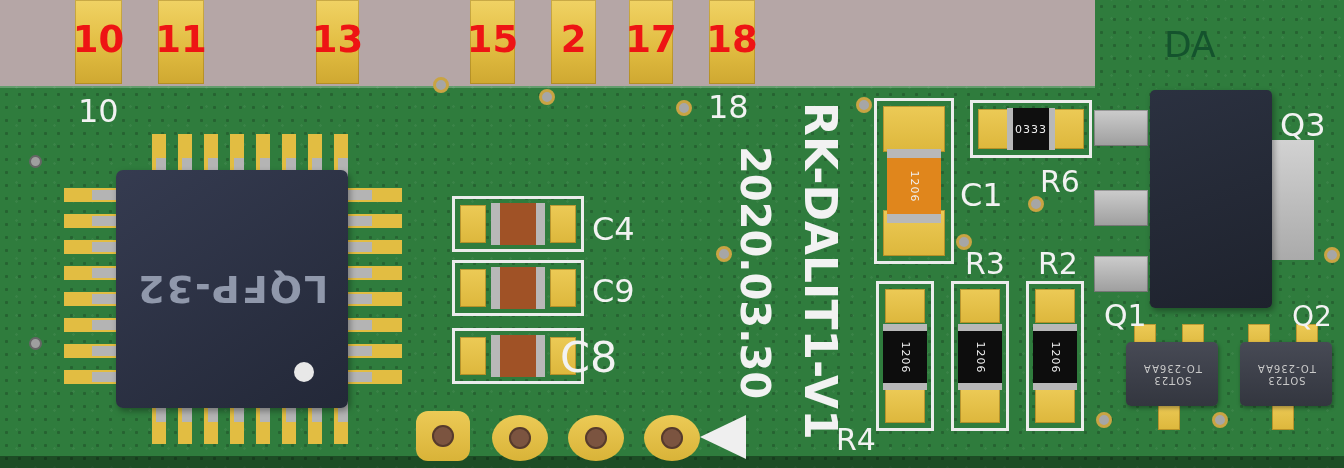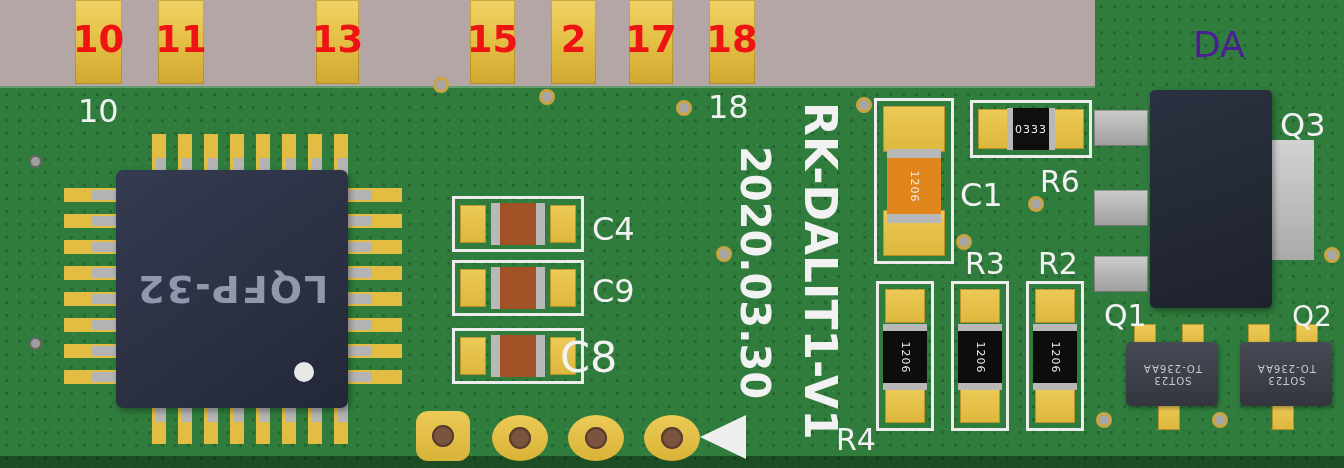--- a/index.html
+++ b/index.html
@@ -80,21 +80,21 @@
   <div class="pad-top" style="left:551px;width:45px">
       <span class="pin-num">2</span>
     </div>
   <div class="pad-top" style="left:629px;width:44px">
       <span class="pin-num">17</span>
     </div>
   <div class="pad-top" style="left:709px;width:46px">
       <span class="pin-num">18</span>
     </div>
 
-  <div class="silk" style="left:1193px;top:24px;font-size:36px;color:#4c1d95">DA</div>
+  <div class="silk" style="left:1164px;top:24px;font-size:36px;color:#14532d">DA</div>
 
   <div class="silk" style="left:78px;top:92px;font-size:32px">10</div>
   <div class="silk" style="left:708px;top:88px;font-size:32px">18</div>
 
   <div class="vtext" style="left:778px;top:146px;font-size:40px">2020.03.30</div>
   <div class="vtext" style="left:846px;top:102px;font-size:44px">RK-DALIT1-V1</div>
 
   <div class="strip" style="left:64px;top:188px;width:54px;height:206px;background:repeating-linear-gradient(to bottom,#e2bd42 0 14px,rgba(0,0,0,0) 14px 26px)"></div>
   <div class="strip" style="left:348px;top:188px;width:54px;height:206px;background:repeating-linear-gradient(to bottom,#e2bd42 0 14px,rgba(0,0,0,0) 14px 26px)"></div>
   <div class="strip" style="left:152px;top:134px;width:200px;height:54px;background:repeating-linear-gradient(to right,#e2bd42 0 14px,rgba(0,0,0,0) 14px 26px)"></div>

